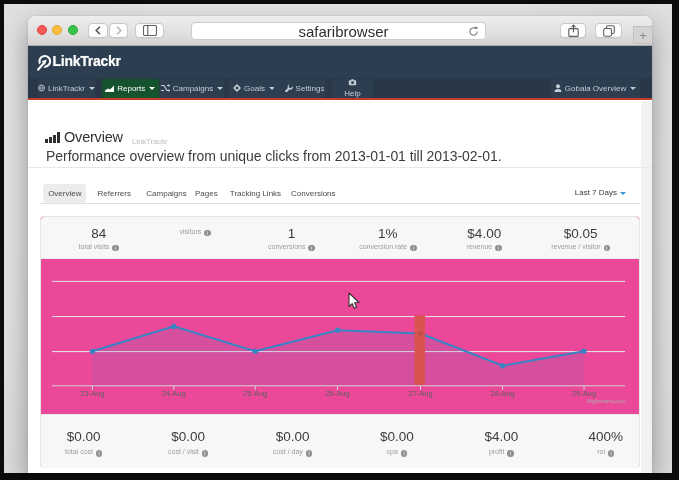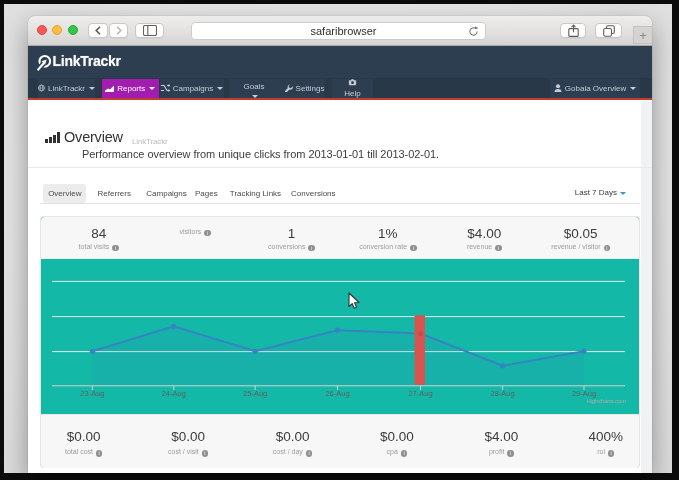--- a/index.html
+++ b/index.html
@@ -19,64 +19,64 @@
 .dot.r { left:9px;  background:#f75a56; border:0.5px solid #e0443e; }
 .dot.y { left:24px; background:#fcbd41; border:0.5px solid #e0a432; }
 .dot.g { left:40px; background:#35c649; border:0.5px solid #29a838; }
 .tbtn { position:absolute; top:7px; height:15px; background:#fdfdfd;
   border:1px solid #c8c8c8; border-radius:4px; box-shadow:0 0.5px 0 rgba(0,0,0,0.08);
   display:flex; align-items:center; justify-content:center; color:#636363; }
 .addr { position:absolute; left:163px; top:6px; width:295px; height:18px;
   background:#fff; border:1px solid #ccc; border-radius:4px; }
 .addr .txt { position:absolute; left:10px; right:0; top:0; bottom:0;
   display:flex; align-items:center; justify-content:center;
-  font-size:11px; color:#2e2e2e; }
+  font-size:15px; color:#2e2e2e; }
 .newtab { position:absolute; right:0; top:10px; width:19px; height:18px;
   background:#d4d3d2; border:1px solid #c2c1c0; border-right:none;
   display:flex; align-items:center; justify-content:center; color:#8a8a8a;
   font-size:13px; }
 
 
 .brand { position:absolute; left:0; top:30px; width:624px; height:32px; background:#2d3e50; }
 .brand .logo { position:absolute; }
 .brand .name { position:absolute; left:24.5px; top:7px; color:#fff;
   font-size:14px; font-weight:bold; letter-spacing:-0.25px; text-shadow:0 0 1px rgba(255,255,255,0.55); }
 
 
 .nav { position:absolute; left:0; top:62px; width:624px; height:22px;
   background:#283848; border-bottom:2.5px solid #c33d2b; }
 .nitem { position:absolute; top:1px; height:18.5px; background:#2d3e50;
   display:flex; align-items:center; justify-content:center; gap:3px;
   color:#c4cdd6; font-size:8px; }
-.nitem.red { background:#a21caf; color:#fff;text-align:center; }
+.nitem.red { background:#14532d; color:#fff;text-align:center; }
 .caret { width:0; height:0; border-left:3px solid transparent;
   border-right:3px solid transparent; border-top:3.5px solid currentColor;
   display:inline-block; margin-left:1px; margin-top:1px; }
 
 
 .content { position:absolute; left:0; top:84.5px; width:624px; bottom:0; background:#fff; }
 .pgicon { position:absolute; left:17px; top:31px; display:flex; align-items:flex-end; gap:1.5px; }
 .pgicon i { display:block; background:#2f2f2f; width:2.6px; }
 .pgtitle { position:absolute; left:36px; top:28px; font-size:14.5px; letter-spacing:-0.2px; color:#333; }
 .pgbrand { position:absolute; left:104px; top:36.5px; font-size:8px; letter-spacing:-0.15px; color:#bcbcbc; }
-.pgsub { position:absolute; left:18px; top:47.5px; font-size:11px; letter-spacing:-0.05px; color:#3d3d3d;margin-left:36px; }
+.pgsub { position:absolute; left:18px; top:47.5px; font-size:14px; letter-spacing:-0.05px; color:#3d3d3d; }
 .hr1 { position:absolute; left:0; top:66.5px; width:624px; height:1px; background:#e9e9e9; }
 
 
 .tabs { position:absolute; left:0; top:83px; width:624px; height:20px; }
 .tab { position:absolute; top:0; height:19px; display:flex; align-items:center;
   font-size:8px; color:#4a4a4a; }
 .tab.active { background:#ececec; border-radius:3px; justify-content:center; }
 .tabline { position:absolute; left:12px; top:102.3px; width:600px; height:1px; background:#e0e0e0; }
 .range { position:absolute; right:26px; top:87px; font-size:8px; color:#3a3a3a;margin-left:10px; }
 .range .caret { border-top-color:#3b97d3; margin-left:3px; }
 
 
 .panel { position:absolute; left:12px; top:115.5px; width:600px; height:252px;
-  border:1px solid #e6e6e6; border-radius:4px; background:#14b8a6;padding-left:16px; }
+  border:1px solid #e6e6e6; border-radius:4px; background:#ec4899;padding-left:16px; }
 .stats { position:absolute; left:0; width:598px; display:flex;
   padding-left:9.5px; background:#f7f7f7; }
 .stats.top { top:0; height:41.5px; border-bottom:1px solid #e9e9e9; border-radius:4px 4px 0 0; padding-top:9px; }
 .stats.top .l { margin-top:1.5px; }
 .stats.bot { top:197px; height:54px; border-top:1px solid #e9e9e9; border-radius:0 0 4px 4px; padding-top:14px;gap:38px; }
 .stat { width:96.4px; text-align:center; }
 .stat .v { font-size:13.5px; color:#3c3c3c; }
 .stat .l { font-size:7px; color:#9c9c9c; margin-top:4px; }
 .inf { display:inline-block; width:6.5px; height:6.5px; border-radius:50%;
   background:#909090; color:#f7f7f7; font-size:5.5px; line-height:6.5px; text-align:center;
@@ -162,21 +162,21 @@
         <span class="caret"></span>
     </div>
     <div class="nitem" style="left:132px;width:64px;">
       <svg class="ic" width="9" height="8" viewBox="0 0 9 8">
           <path d="M0 1.5 L3 1.5 L6 6.5 L9 6.5 M0 6.5 L3 6.5 M6 1.5 L9 1.5" fill="none" stroke="#c4cdd6" stroke-width="1.2"></path>
           <path d="M7.5 0 L9.3 1.5 L7.5 3 Z M7.5 5 L9.3 6.5 L7.5 8 Z" fill="#c4cdd6"></path>
         </svg>
       <span>Campaigns</span>
         <span class="caret"></span>
     </div>
-    <div class="nitem" style="left:201px;width:50px;flex-direction:column;">
+    <div class="nitem" style="left:201px;width:50px;">
       <svg class="ic" width="8" height="8" viewBox="0 0 8 8">
           <path d="M4 0 L8 4 L4 8 L0 4 Z M4 2.2 L5.8 4 L4 5.8 L2.2 4 Z" fill="#c4cdd6" fill-rule="evenodd"></path>
         </svg>
       <span>Goals</span>
         <span class="caret"></span>
     </div>
     <div class="nitem" style="left:246px;width:50.5px;justify-content:flex-end;">
       <svg class="ic" width="8" height="8" viewBox="0 0 8 8">
           <path d="M5.2 0.4 a2.6 2.6 0 0 0 -2.4 3.6 L0.4 6.4 a1.1 1.1 0 0 0 1.6 1.6 L4.4 5.6 a2.6 2.6 0 0 0 3.3 -3.3 L5.8 4.2 L4 3.5 L3.6 1.8 Z" fill="#c4cdd6"></path>
         </svg>

